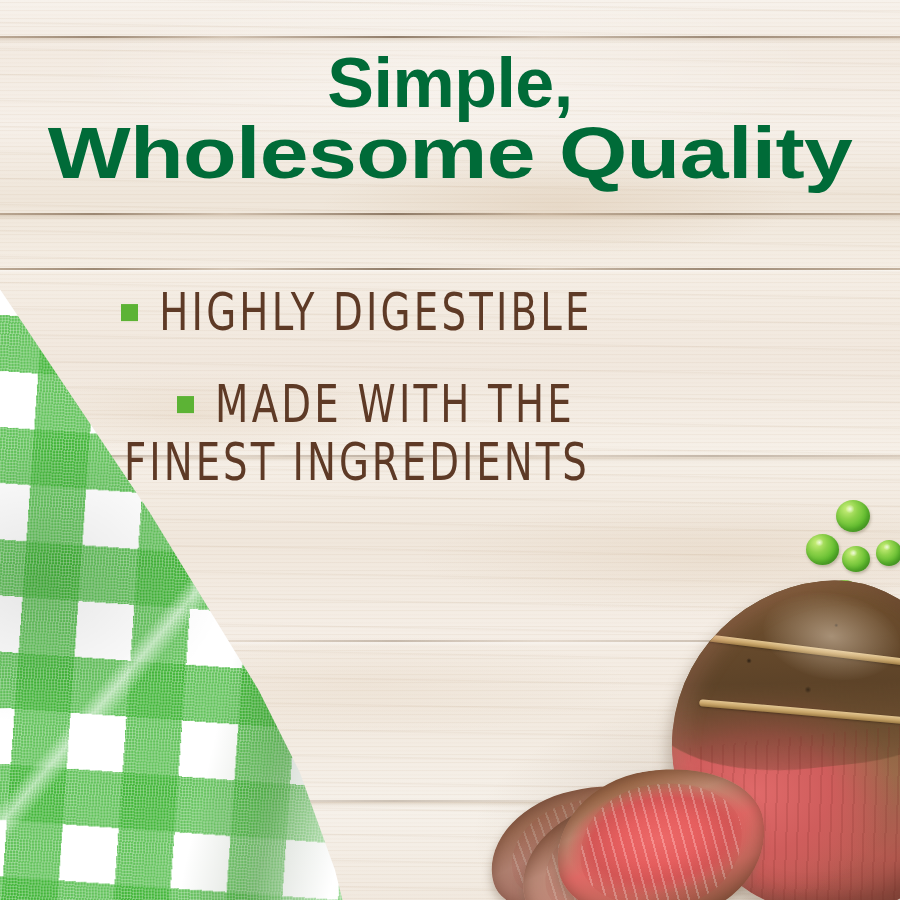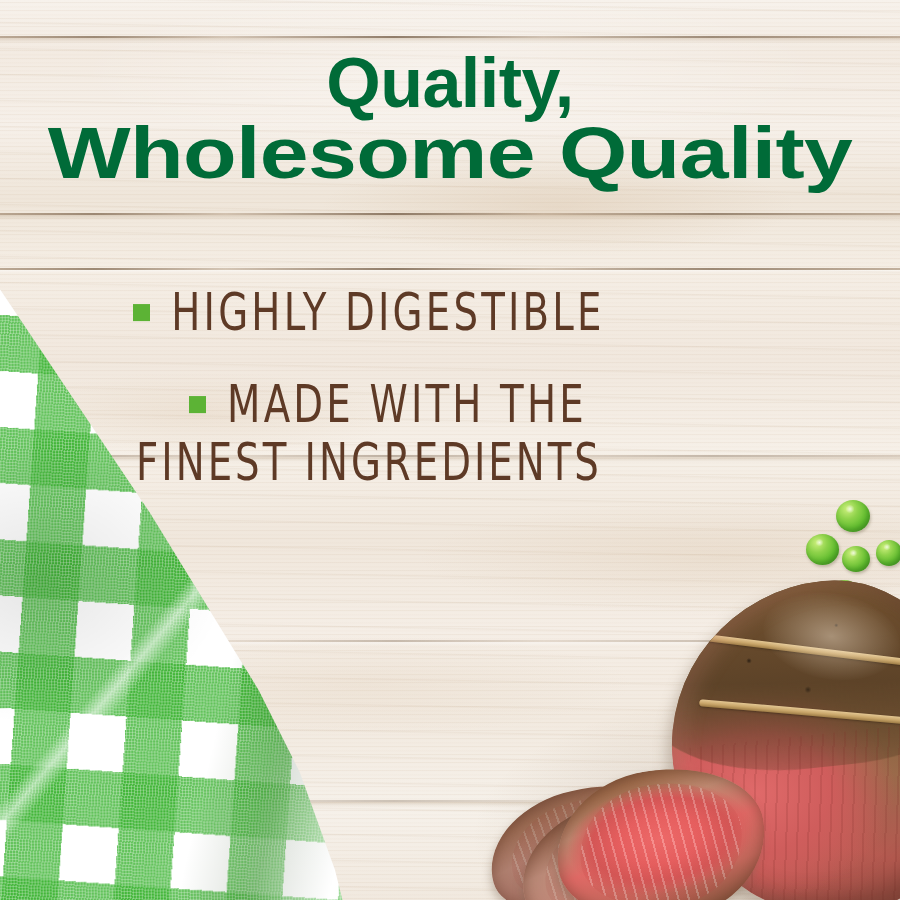--- a/index.html
+++ b/index.html
@@ -121,21 +121,21 @@
   .headline .l1 { display: block; }
   .headline .l2 {
     display: block;
     font-size: 72px;
     transform: scaleX(1.22);
   }
 
   
   .bullets {
     position: absolute;
-    left: 16px;
+    left: 4px;
     top: 286px;
     width: 700px;
     z-index: 6;
   }
   .bullet-item {
     position: relative;
     margin-bottom: 22px;
   }
   .bullet-line {
     display: flex;
@@ -438,21 +438,21 @@
       <div class="inner"></div>
         <div class="slice-rim"></div>
     </div>
     <div class="slice slice-c">
       <div class="inner"></div>
         <div class="slice-rim"></div>
     </div>
   </div>
 
   <div class="headline">
-    <span class="l1">Quality,</span>
+    <span class="l1">Simple,</span>
     <span class="l2">Wholesome Quality</span>
   </div>
 
   <div class="bullets">
 
     <div class="bullet-item item-1">
       <div class="bullet-line">
         <span class="sq"></span>
         <span>HIGHLY DIGESTIBLE</span>
       </div>

